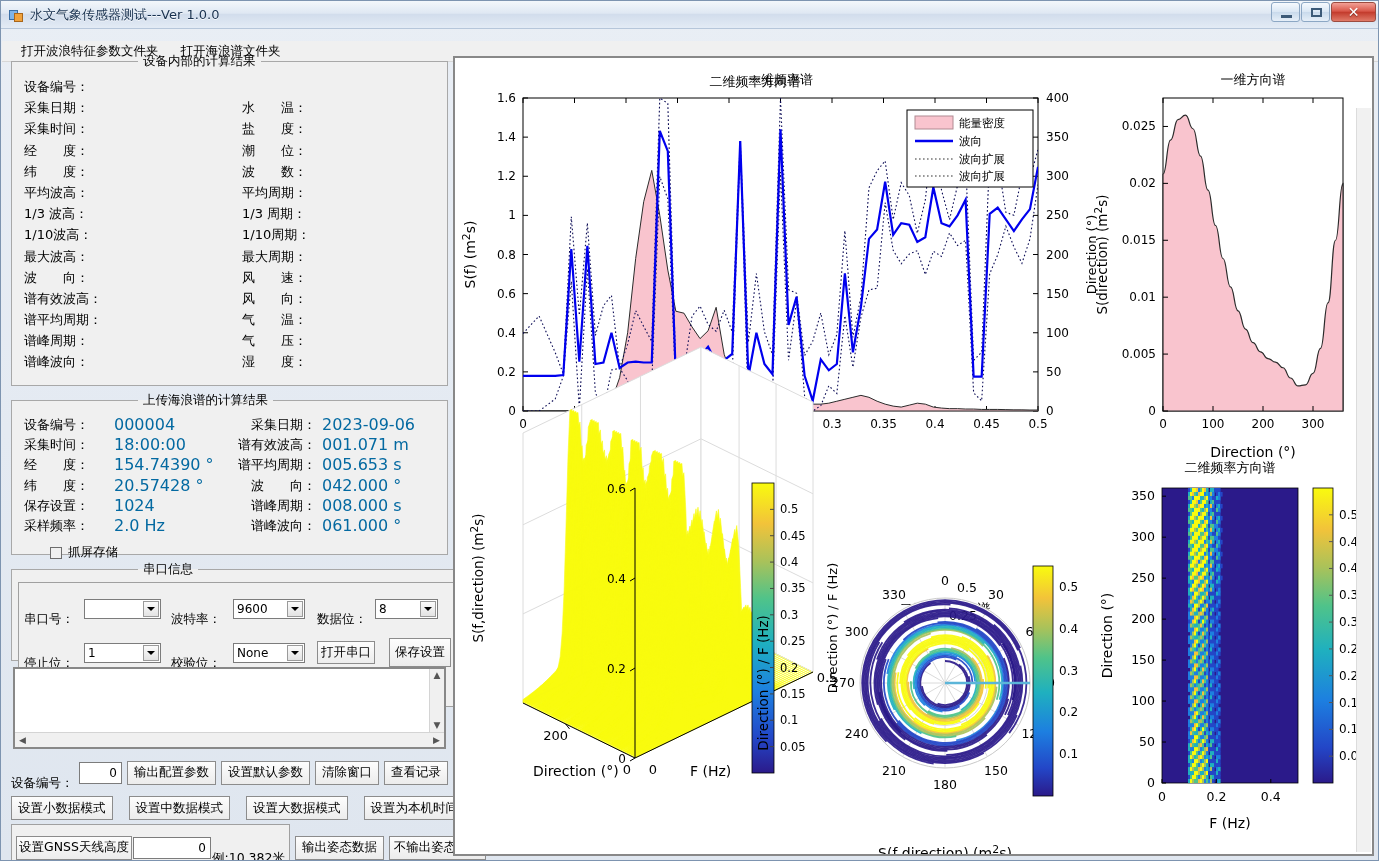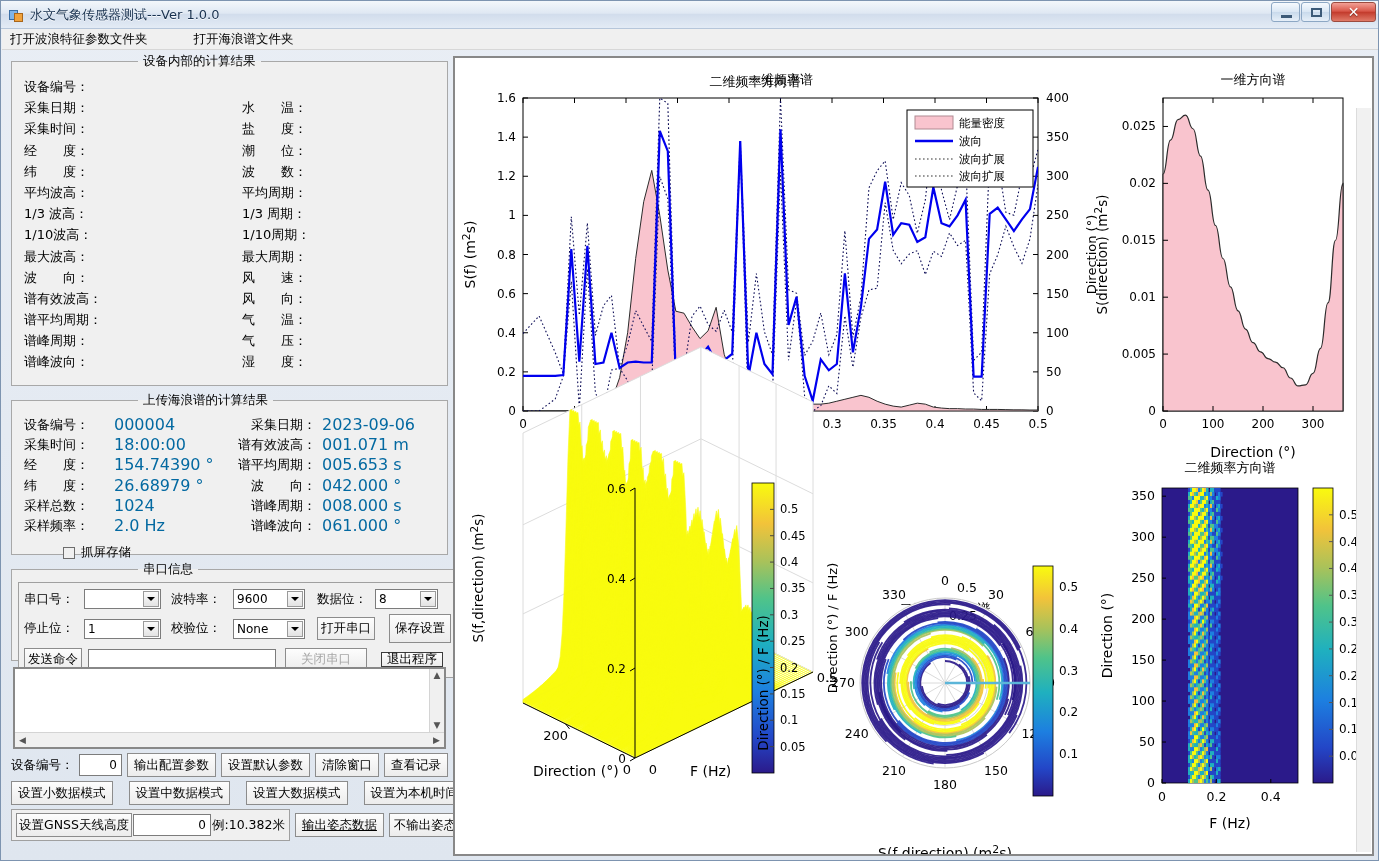--- a/index.html
+++ b/index.html
@@ -48,23 +48,23 @@
   }
   .tb-btn .glyph-min { position:absolute; left:9px; top:12px; width:11px; height:3px; background:#3c5a78;}
   .tb-btn .glyph-max { position:absolute; left:9px; top:5px; width:11px; height:9px; border:2px solid #3c5a78; background:transparent;}
   .tb-btn .glyph-x {
     position:absolute; left:0; top:0; width:100%; height:100%;
     color:#fff; font-size:14px; font-weight:bold; line-height:18px; text-align:center;
     text-shadow: 0 1px 1px #00000066;
   }
   
   .menubar {
-    position: absolute; left: 1px; top: 28px; width: 1377px; height: 21px;
+    position: absolute; left: 1px; top: 40px; width: 1377px; height: 21px;
     background: #f0f0f0; border-bottom: 1px solid #d7d7d7;
-    display: flex; align-items: center; padding-left: 6px; gap: 24px;
+    display: flex; align-items: center; padding-left: 17px;
   }
   .menu-item {
     font-size: 12.5px; color: #000; margin-right: 18px; padding: 1px 2px; cursor: default;
   }
   
   .leftcol { position: absolute; left: 10px; top: 52px; width: 437px; }
   fieldset.grp {
     border: 1px solid #a8a8a8; margin: 0 0 6px 0; padding: 4px 6px 6px 6px;
     background: #f0f0f0;
   }
@@ -97,28 +97,28 @@
   .radio { display:flex; align-items:center; font-size:12.5px; }
   .radio .dot {
     width: 11px; height: 11px; border-radius: 50%;
     border: 1px solid #7a7a7a; background: #fff; margin: 0 5px 0 10px;
     position: relative; flex:0 0 auto;
   }
   .radio .dot.on::after {
     content:""; position:absolute; left:2.5px; top:2.5px; width:5px; height:5px;
     border-radius:50%; background:#000;
   }
-  .chk { display:flex; align-items:center; font-size:12.5px; margin-left: 43px; }
+  .chk { display:flex; align-items:center; font-size:12.5px; margin-left: 30px; }
   .chk .box {
     width:12px; height:12px; border:1px solid #6d6d6d; background:#f0f0f0; margin-right:6px; flex:0 0 auto;
   }
   
   .serial-inner { border: 1px solid #a0a0a0; background:#f0f0f0; padding: 6px 5px 6px 5px; }
   .srow { display:flex; align-items:center; margin-bottom: 5px; }
-  .slabel { font-size:12.5px; white-space:pre; }
+  .slabel { font-size:12.5px; white-space:pre;margin-top:22px; }
   .combo {
     height: 20px; border: 1px solid #7c7c7c; background:#fff;
     display:flex; align-items:center; position:relative; font-size:12px;
     padding-left: 3px; color:#000;
   }
   .combo .arrowbtn {
     position:absolute; right:1px; top:1px; width:16px; height:16px;
     background: linear-gradient(to bottom, #fbfbfb, #e3e3e3);
     border: 1px solid #9a9a9a;
     display:flex; align-items:center; justify-content:center;
@@ -247,25 +247,25 @@
         <div class="up-val">18:00:00</div>
         <div class="up-lbl r">谱有效波高：</div>
         <div class="up-val">001.071 m</div>
 
         <div class="up-lbl">经　　度：</div>
         <div class="up-val">154.74390 °</div>
         <div class="up-lbl r">谱平均周期：</div>
         <div class="up-val">005.653 s</div>
 
         <div class="up-lbl">纬　　度：</div>
-        <div class="up-val">26.68979 °</div>
+        <div class="up-val">20.57428 °</div>
         <div class="up-lbl r">波　　向：</div>
         <div class="up-val">042.000 °</div>
 
-        <div class="up-lbl">采样总数：</div>
+        <div class="up-lbl">保存设置：</div>
         <div class="up-val">1024</div>
         <div class="up-lbl r">谱峰周期：</div>
         <div class="up-val">008.000 s</div>
 
         <div class="up-lbl">采样频率：</div>
         <div class="up-val">2.0 Hz</div>
         <div class="up-lbl r">谱峰波向：</div>
         <div class="up-val">061.000 °</div>
       </div>
       <div class="optrow">
@@ -344,21 +344,21 @@
       <div class="btn" style="width:106px;">设置中数据模式</div>
       <div class="btn" style="width:106px;">设置大数据模式</div>
       <div class="btn" style="width:106px;">设置为本机时间</div>
     </div>
     <div class="brow">
       <div class="gnssbox">
         <div class="btn" style="width:116px;">设置GNSS天线高度</div>
         <div class="txtinput num" style="width:78px;">0</div>
         <span class="slabel">例:10.382米</span>
       </div>
-      <div class="btn" style="width:97px;text-decoration:underline;">输出姿态数据</div>
+      <div class="btn" style="width:97px;">输出姿态数据</div>
       <div class="btn" style="width:97px;">不输出姿态数据</div>
     </div>
   </div>
 
   <div class="chartpanel">
     <svg id="charts" width="917" height="796" viewBox="0 0 917 796">
       <defs>
         <linearGradient id="viridis" x1="0" y1="1" x2="0" y2="0">
           <stop offset="0" stop-color="#440154"></stop>
           <stop offset="0.10" stop-color="#471365"></stop>

